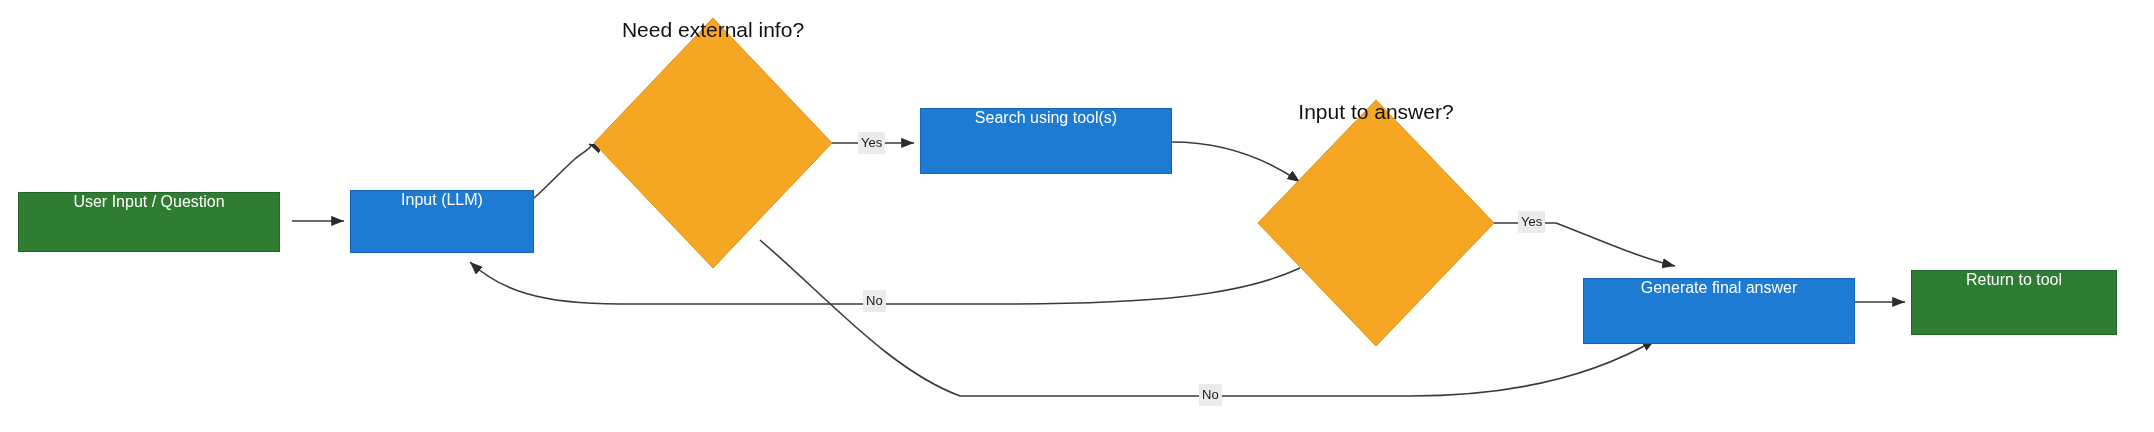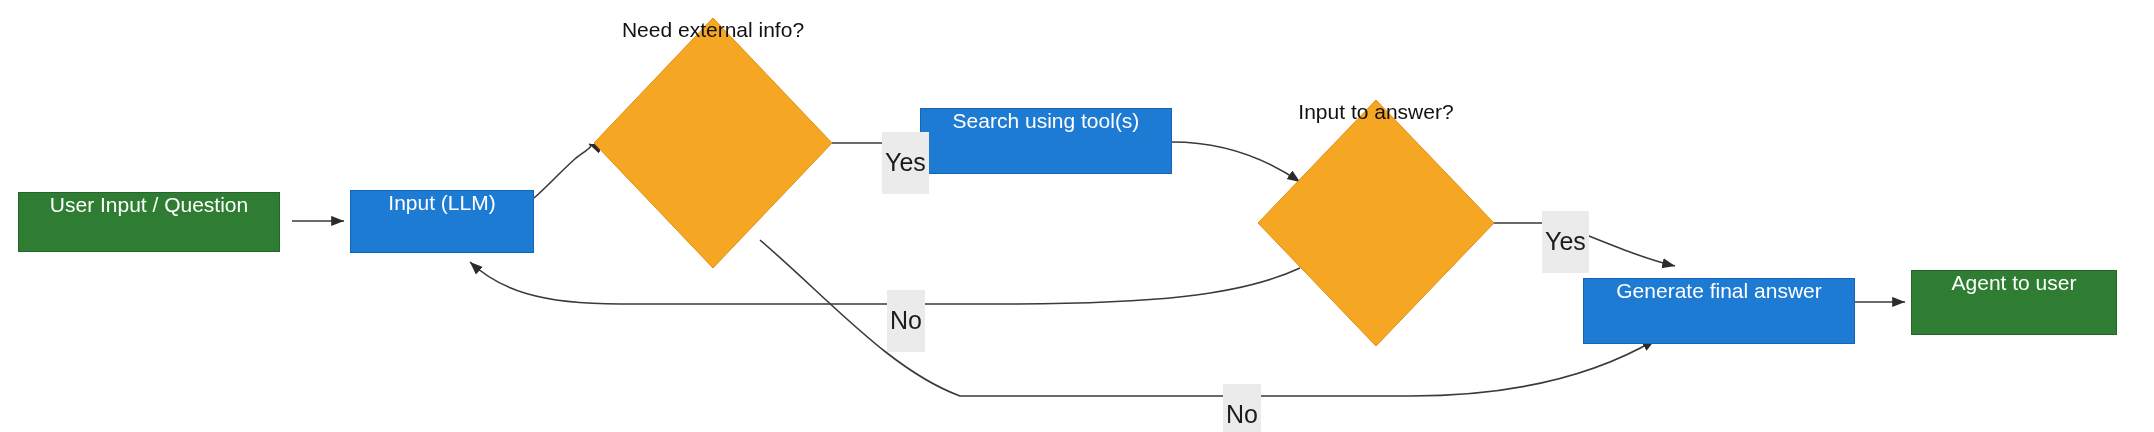--- a/index.html
+++ b/index.html
@@ -30,21 +30,21 @@
     position: absolute;
     box-sizing: border-box;
     display: flex;
     align-items: flex-start;
     justify-content: center;
     text-align: center;
     line-height: 1.15;
   }
   .node-rect {
     border: 1px solid;
-    font-size: 21px;
+    font-size: 16px;
     color: #ffffff;
   }
   .node-green {
     background: #2E7D32;
     border-color: #23652a;
   }
   .node-blue {
     background: #1E7BD3;
     border-color: #1665b4;
   }
@@ -63,26 +63,25 @@
   }
   .diamond-label {
     position: relative;
     z-index: 2;
     white-space: nowrap;
   }
   .edge-label {
     position: absolute;
     background: #ebebeb;
     color: #1b1b1b;
-    font-size: 25px;
-    padding: 17px 3px;
+    font-size: 13px;
+    padding: 4px 3px;
     line-height: 1.1;
     white-space: nowrap;
     z-index: 3;
-    margin-left: 24px;
   }
 </style>
 </head>
 <body>
 
 <div id="canvas">
 
   <svg id="edges" viewBox="0 0 2154 432" xmlns="http://www.w3.org/2000/svg">
     <defs>
       <marker id="arrowhead" markerWidth="9" markerHeight="9" refX="8" refY="3.2" orient="auto" markerUnits="strokeWidth">
@@ -125,21 +124,21 @@
       <polygon points="50,0 100,50 50,100 0,50" fill="#F5A623" stroke="#e09114" stroke-width="1" vector-effect="non-scaling-stroke"></polygon>
     </svg>
     <span class="diamond-label">Input to answer?</span>
   </div>
 
   <div class="node node-rect node-blue" style="left: 1583px; top: 270px; width: 272px; height: 66px; margin-top: 8px;">
     <span>Generate final answer</span>
   </div>
 
   <div class="node node-rect node-green" style="left: 1911px; top: 270px; width: 206px; height: 65px;">
-    <span>Agent to user</span>
+    <span>Return to tool</span>
   </div>
 
   <span class="edge-label" style="left: 858px; top: 132px;">Yes</span>
   <span class="edge-label" style="left: 863px; top: 290px;">No</span>
   <span class="edge-label" style="left: 1518px; top: 211px;">Yes</span>
   <span class="edge-label" style="left: 1199px; top: 384px;">No</span>
 
 </div>
 
 </body></html>

